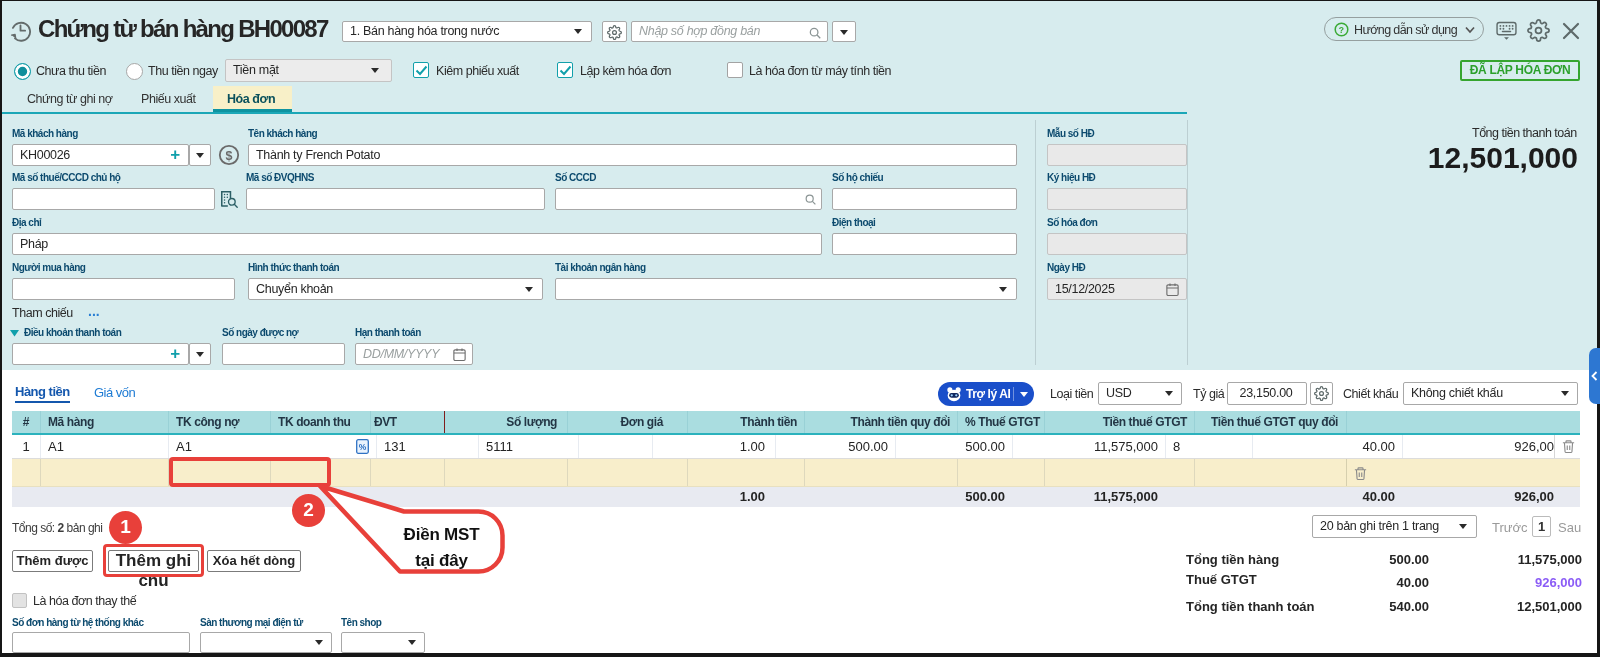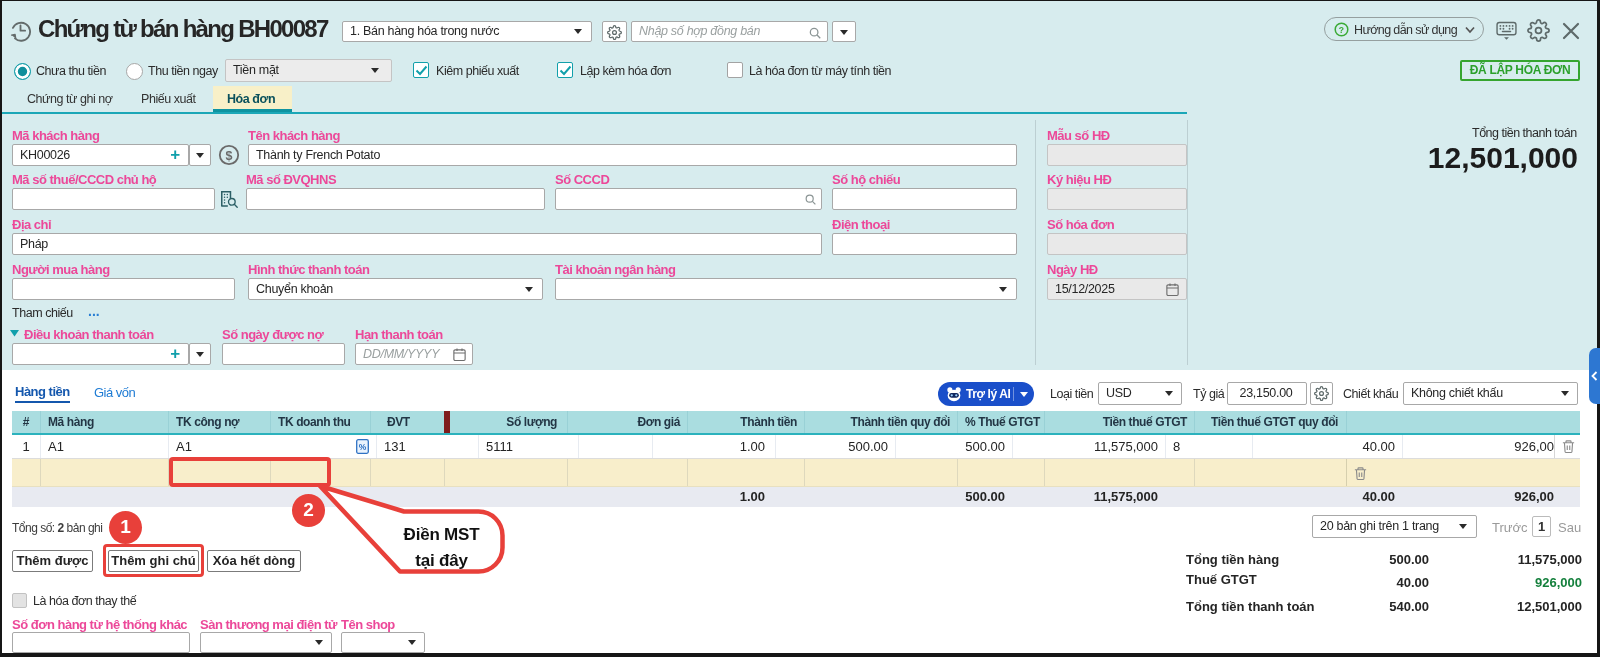--- a/index.html
+++ b/index.html
@@ -1,20 +1,20 @@
 <!DOCTYPE html>
 <html><head><meta charset="utf-8">
 <style>
 *{margin:0;padding:0;box-sizing:border-box}
 html,body{width:1600px;height:657px;overflow:hidden}
 body{font-family:"Liberation Sans",sans-serif;background:#fff;position:relative}
 .abs{position:absolute}
 .teal{position:absolute;left:2px;top:1px;width:1595px;height:369px;background:#d7ecee}
 .edge{position:absolute;background:#161616;z-index:50}
-.lbl{position:absolute;font-size:13px;font-weight:700;color:#ec4899;white-space:nowrap;letter-spacing:-0.5px}
+.lbl{position:absolute;font-size:10px;font-weight:700;color:#0c4a6e;white-space:nowrap;letter-spacing:-0.5px}
 .txt{position:absolute;font-size:12.5px;color:#2b2b2b;white-space:nowrap;letter-spacing:-0.45px}
 .inp{position:absolute;height:22px;background:#fff;border:1px solid #a8a8a8;border-radius:2px;font-size:12.5px;color:#262626;line-height:20px;padding:0 7px;white-space:nowrap;overflow:hidden;letter-spacing:-0.3px}
 .dis{background:#e9e9e9;border-color:#c4c4c4}
 .car{position:absolute;width:0;height:0;border-left:4.5px solid transparent;border-right:4.5px solid transparent;border-top:5px solid #2a2a2a}
 .chk{position:absolute;width:16px;height:16px;background:#fff;border:1.5px solid #12a0ab;border-radius:2px}
 .chk svg{position:absolute;left:1px;top:2px}
 .vline{position:absolute;width:1px;background:#bccfd2}
 </style></head>
 <body>
 <div class="teal"></div>
@@ -214,23 +214,23 @@
       <path d="M5.5 1 1.5 5l4 4"></path>
     </svg>
 </div>
 
 <div class="abs" style="left:12px;top:411px;width:1568px;overflow:hidden">
  <div style="display:flex;height:24px;background:#aadde0;border-bottom:2px solid #2cb2bd;white-space:nowrap;font-size:12px;font-weight:700;color:#233645;line-height:22px;letter-spacing:-0.4px">
   <div style="width:28px;text-align:center">#</div>
   <div style="width:128px;padding:0 7px;border-left:1px solid #99d1d6">Mã hàng</div>
   <div style="width:102px;padding:0 7px;border-left:1px solid #99d1d6">TK công nợ</div>
   <div style="width:100px;padding:0 7px;border-left:1px solid #99d1d6">TK doanh thu</div>
-  <div style="width:74px;padding:0 16px;border-left:1px solid #99d1d6">ĐVT</div>
-  <div style="width:123px;padding:0 10px;border-left:6px solid #7f1d1d;text-align:right">Số lượng</div>
-  <div style="width:120px;padding:0 7px;border-left:1px solid #99d1d6;text-align:right">Đơn giá</div>
+  <div style="width:74px;padding:0 3px;border-left:1px solid #99d1d6">ĐVT</div>
+  <div style="width:123px;padding:0 10px;border-left:1px solid #7f1d1d;text-align:right">Số lượng</div>
+  <div style="width:120px;padding:0 24px;border-left:1px solid #99d1d6;text-align:right">Đơn giá</div>
   <div style="width:117px;padding:0 7px;border-left:1px solid #99d1d6;text-align:right">Thành tiền</div>
   <div style="width:153px;padding:0 7px;border-left:1px solid #99d1d6;text-align:right">Thành tiền quy đổi</div>
   <div style="width:87px;padding:0 7px;border-left:1px solid #99d1d6">% Thuế GTGT</div>
   <div style="width:150px;padding:0 7px;border-left:1px solid #99d1d6;text-align:right">Tiền thuế GTGT</div>
   <div style="width:152px;padding:0 8px;border-left:1px solid #99d1d6;text-align:right;overflow:hidden">Tiền thuế GTGT quy đổi</div>
   <div style="flex:1;border-left:1px solid #99d1d6"></div>
  </div>
  <div style="display:flex;height:24px;background:#fff;border-bottom:1px solid #dcdcdc;font-size:13px;color:#242424;line-height:23px">
   <div style="width:28px;text-align:center">1</div>
   <div style="width:128px;padding:0 7px;border-left:1px solid #e7ebf1">A1</div>
@@ -289,29 +289,29 @@
  </div>
 </div>
 
 <div class="abs" style="left:12px;top:521px;font-size:12px;letter-spacing:-0.5px;color:#3c3c3c">Tổng số: <b>2</b> bản ghi</div>
 <div class="inp" style="left:1312px;top:515px;width:165px;height:23px">20 bản ghi trên 1 trang<span class="car" style="right:9px;top:8px"></span></div>
 <div class="abs" style="left:1492px;top:520px;font-size:13px;color:#9a9a9a">Trước</div>
 <div class="abs" style="left:1532px;top:516px;width:19px;height:21px;border:1px solid #bbb;border-radius:2px;background:#fff;text-align:center;font-size:13px;font-weight:700;color:#333;line-height:19px">1</div>
 <div class="abs" style="left:1558px;top:520px;font-size:13px;color:#9a9a9a">Sau</div>
 
 <div class="abs" style="left:12px;top:550px;width:81px;height:22px;background:#fff;border:1px solid #7b7b7b;border-radius:2px;text-align:center;font-size:13px;font-weight:700;color:#242424;line-height:20px">Thêm được</div>
-<div class="abs" style="left:108px;top:550px;width:91px;height:22px;background:#fff;border:1px solid #7b7b7b;border-radius:2px;text-align:center;font-size:13px;font-weight:700;color:#242424;line-height:20px">Thêm ghi chú</div>
+<div class="abs" style="left:108px;top:550px;width:91px;height:22px;background:#fff;border:1px solid #7b7b7b;border-radius:2px;text-align:center;font-size:17px;font-weight:700;color:#242424;line-height:20px">Thêm ghi chú</div>
 <div class="abs" style="left:207px;top:550px;width:94px;height:22px;background:#fff;border:1px solid #7b7b7b;border-radius:2px;text-align:center;font-size:13px;font-weight:700;color:#242424;line-height:20px">Xóa hết dòng</div>
 
 <div class="abs" style="left:1186px;top:552px;font-size:13px;font-weight:700;color:#242424">Tổng tiền hàng</div>
 <div class="abs" style="left:1329px;top:552px;width:100px;text-align:right;font-size:13px;font-weight:700;color:#242424">500.00</div>
 <div class="abs" style="left:1462px;top:552px;width:120px;text-align:right;font-size:13px;font-weight:700;color:#242424">11,575,000</div>
 <div class="abs" style="left:1186px;top:572px;font-size:13px;font-weight:700;color:#242424">Thuế GTGT</div>
 <div class="abs" style="left:1329px;top:575px;width:100px;text-align:right;font-size:13px;font-weight:700;color:#242424">40.00</div>
-<div class="abs" style="left:1462px;top:575px;width:120px;text-align:right;font-size:13px;font-weight:700;color:#15803d">926,000</div>
+<div class="abs" style="left:1462px;top:575px;width:120px;text-align:right;font-size:13px;font-weight:700;color:#8b5cf6">926,000</div>
 <div class="abs" style="left:1186px;top:599px;font-size:13px;font-weight:700;color:#242424">Tổng tiền thanh toán</div>
 <div class="abs" style="left:1329px;top:599px;width:100px;text-align:right;font-size:13px;font-weight:700;color:#242424">540.00</div>
 <div class="abs" style="left:1462px;top:599px;width:120px;text-align:right;font-size:13px;font-weight:700;color:#242424">12,501,000</div>
 
 <div class="abs" style="left:12px;top:593px;width:15px;height:15px;background:#e3e3e3;border:1px solid #c2c2c2;border-radius:2px"></div>
 <div class="txt" style="left:33px;top:594px">Là hóa đơn thay thế</div>
 <div class="lbl" style="left:12px;top:617px">Số đơn hàng từ hệ thống khác</div>
 <div class="inp" style="left:12px;top:632px;width:178px;height:21px"></div>
 <div class="lbl" style="left:200px;top:617px">Sàn thương mại điện tử</div>
 <div class="inp" style="left:200px;top:632px;width:132px;height:21px">

